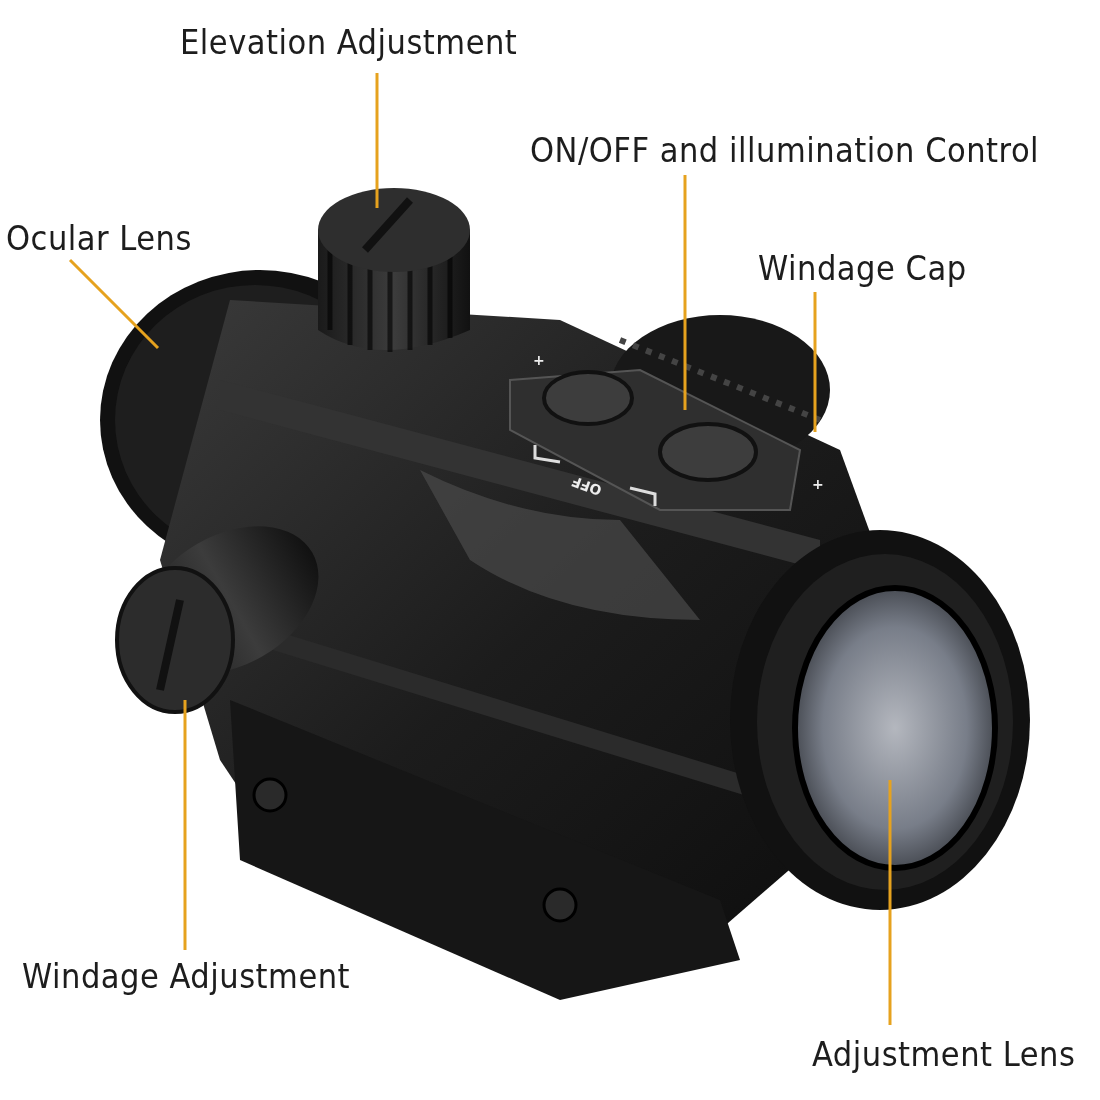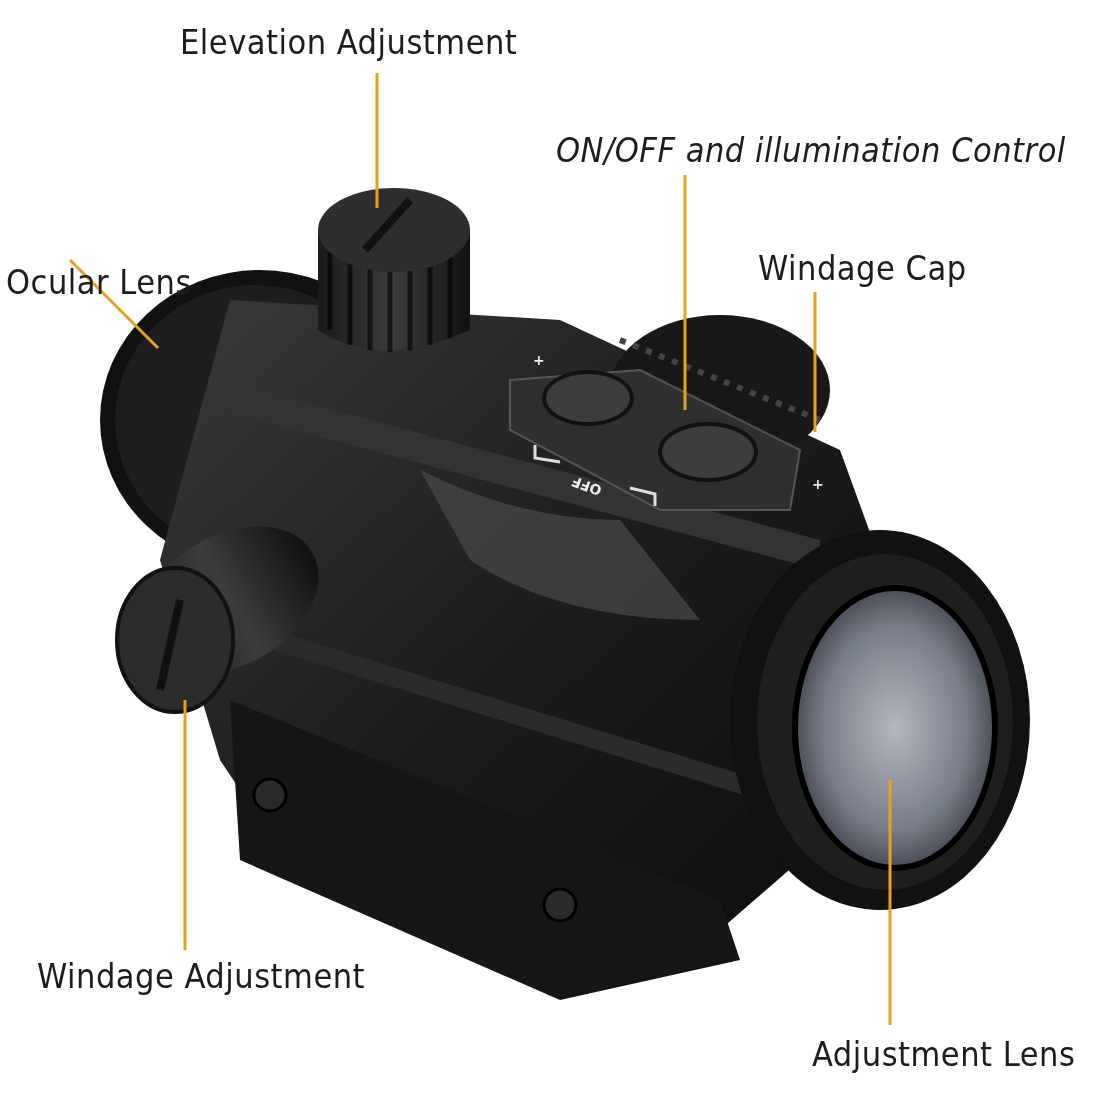--- a/index.html
+++ b/index.html
@@ -88,17 +88,17 @@
     <line x1="185" y1="700" x2="185" y2="950"></line>
     <line x1="890" y1="780" x2="890" y2="1025"></line>
   </g>
 </svg>
 
 <span class="mark" style="left:571px;top:478px;transform:rotate(200deg);">OFF</span>
 <span class="mark" style="left:533px;top:352px;">+</span>
 <span class="mark" style="left:812px;top:476px;">+</span>
 
 <div class="label" style="left:180px;top:22px;">Elevation Adjustment</div>
-<div class="label" style="left:556px;top:130px;font-style:italic;">ON/OFF and illumination Control</div>
-<div class="label" style="left:6px;top:218px;margin-top:44px;">Ocular Lens</div>
+<div class="label" style="left:530px;top:130px;">ON/OFF and illumination Control</div>
+<div class="label" style="left:6px;top:218px;">Ocular Lens</div>
 <div class="label" style="left:758px;top:248px;">Windage Cap</div>
-<div class="label" style="left:22px;top:956px;margin-left:15px;">Windage Adjustment</div>
+<div class="label" style="left:22px;top:956px;">Windage Adjustment</div>
 <div class="label" style="left:812px;top:1034px;">Adjustment Lens</div>
 
 </body></html>

